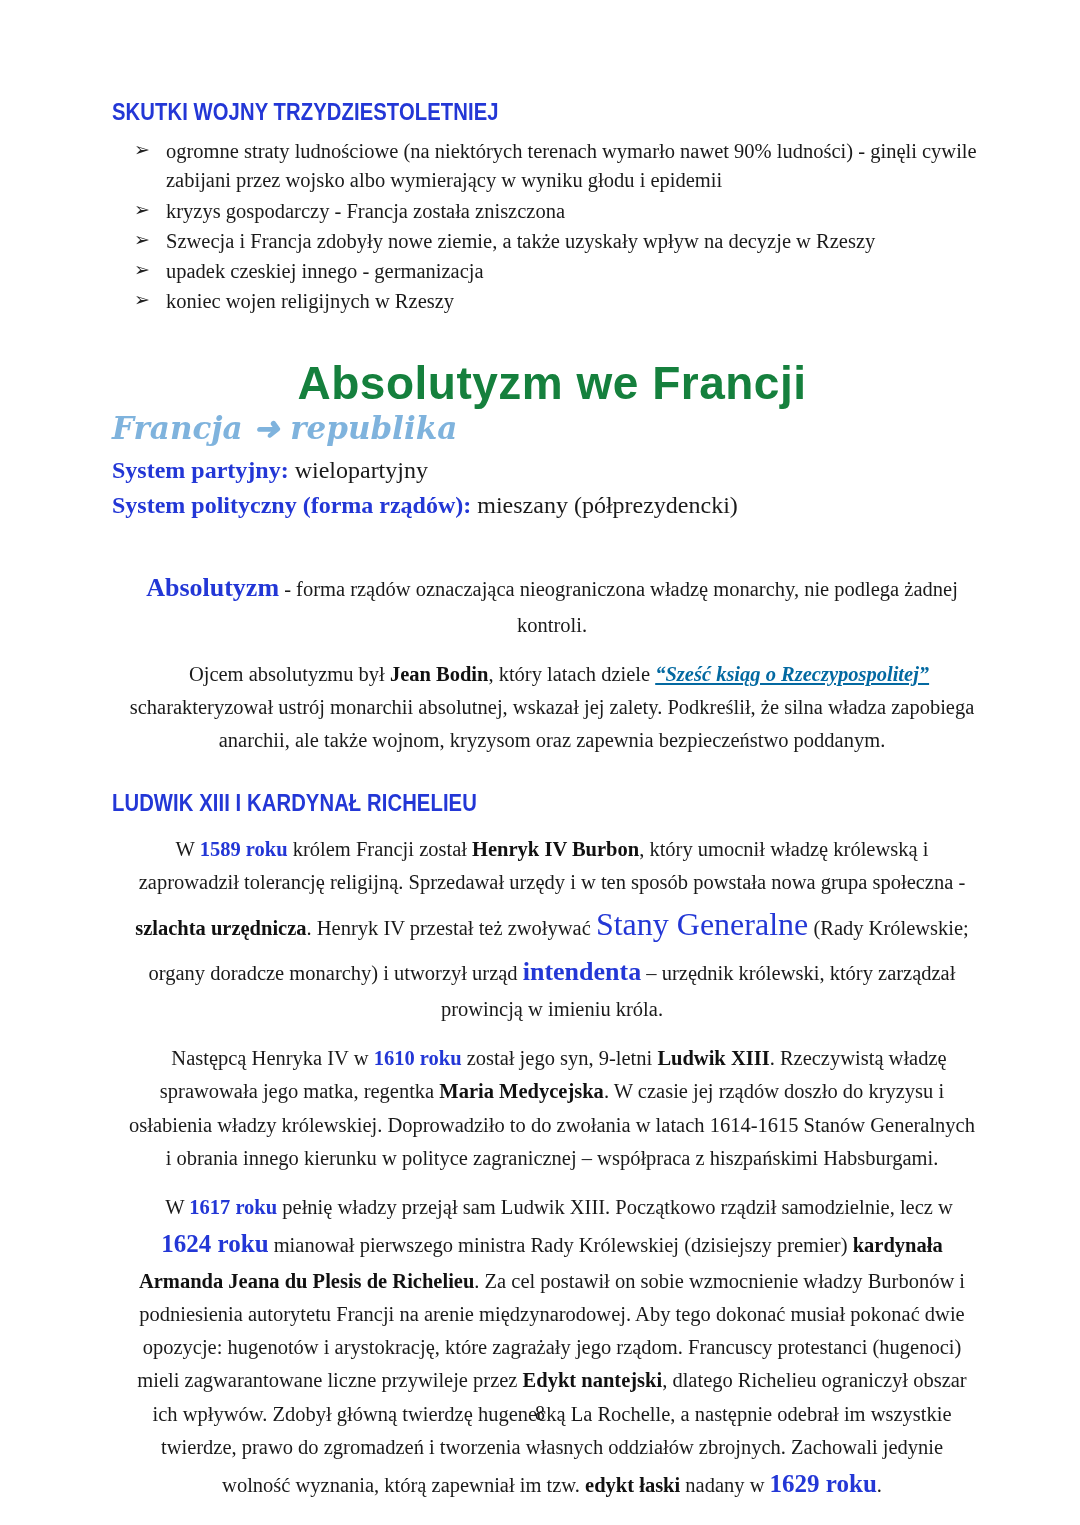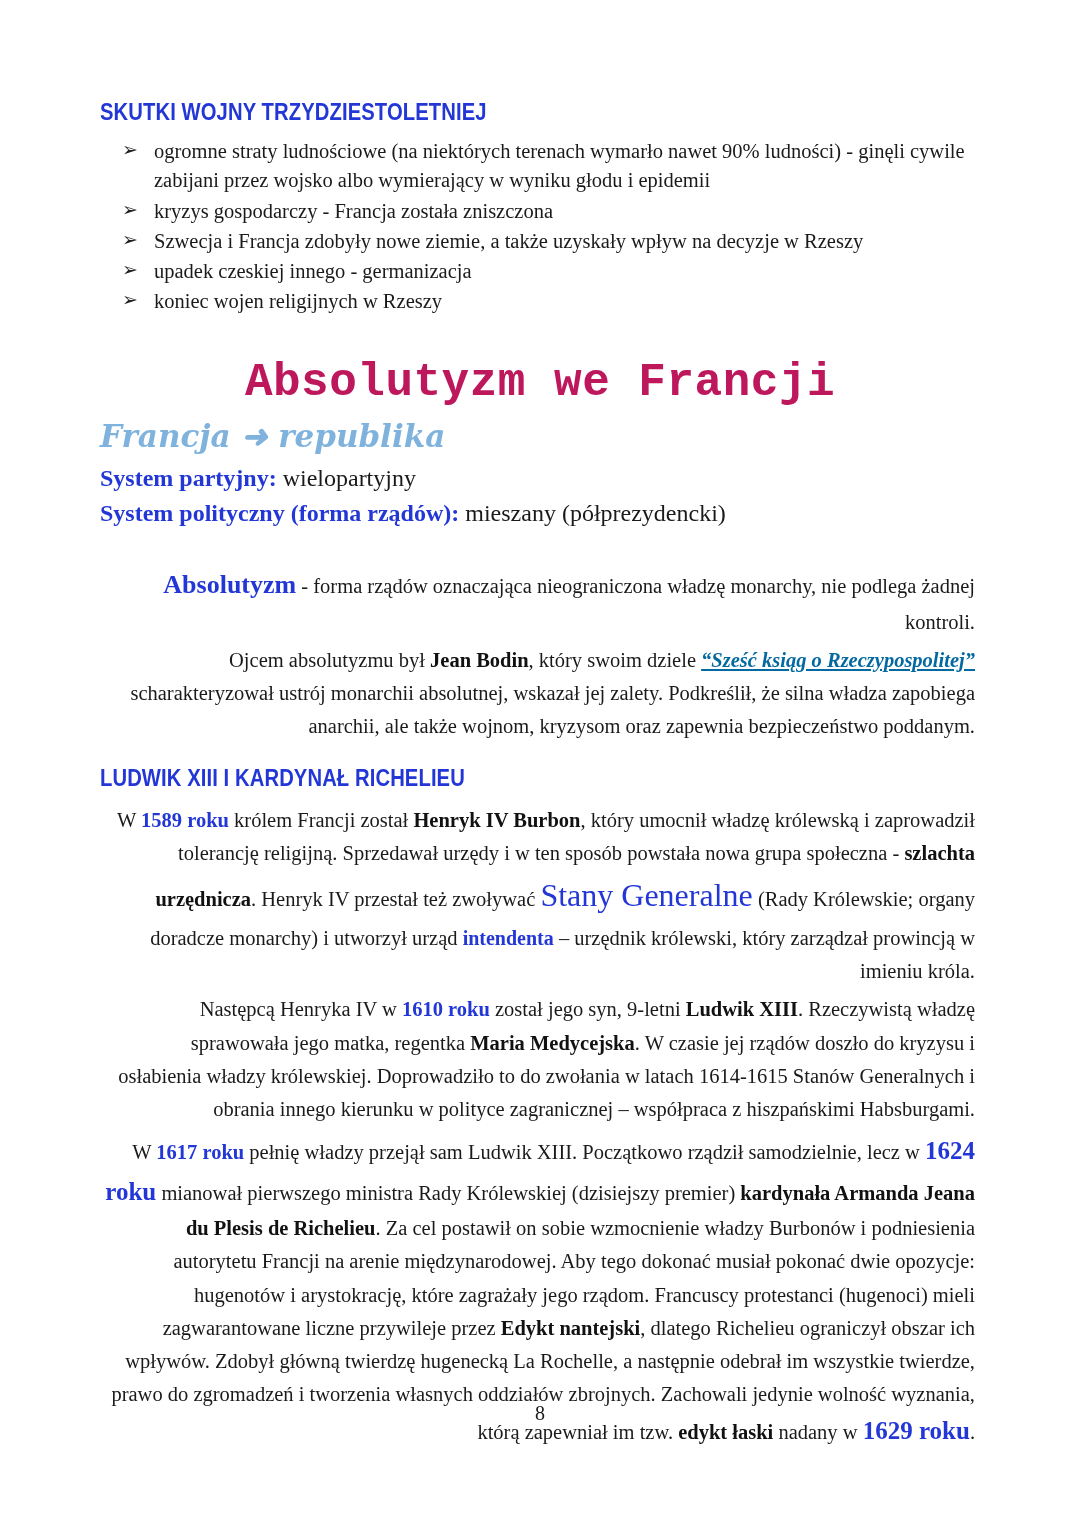--- a/index.html
+++ b/index.html
@@ -18,21 +18,21 @@
   .page {
     position: absolute;
     left: 0; top: 0;
     width: 1080px;
     height: 1525px;
     padding: 0;
     box-sizing: border-box;
   }
   .content {
     position: absolute;
-    left: 100px;
+    left: 112px;
     top: 100px;
     width: 880px;
   }
 
   
   .section-heading {
     color: #2337d6;
     font-family: "Liberation Sans", "DejaVu Sans", sans-serif;
     font-weight: bold;
     font-size: 23px;
@@ -63,26 +63,26 @@
     left: 22px;
     top: 0px;
     font-size: 19px;
     color: #222;
     line-height: 1.42;
   }
 
   
   .main-title {
     text-align: center;
-    color: #be185d;
-    font-family: Liberation Mono, monospace;
+    color: #15803d;
+    font-family: Liberation Sans, sans-serif;
     font-weight: bold;
     font-size: 46px;
     letter-spacing: 0.5px;
-    margin: 42px 0 8px 0;
+    margin: 42px 0 0 0;
     line-height: 1.1;
   }
 
   
   .subtitle-blue {
     color: #7fb3dd;
     font-family: "DejaVu Serif", "Liberation Serif", serif;
     font-weight: bold;
     font-style: italic;
     font-size: 31px;
@@ -101,23 +101,23 @@
     font-weight: bold;
   }
   .kv-val {
     color: #1a1a1a;
   }
 
   
   .para {
     font-size: 20.5px;
     line-height: 1.62;
-    margin: 5px;
-    color: #1a1a1a;
-    text-align: right;
+    margin: 16px;
+    color: #1a1a1a;
+    text-align: center;
   }
   .para.indent { text-indent: 14px; }
   .spacer-lg { height: 26px; }
   .spacer-md { height: 18px; }
 
   
   .b { font-weight: bold; color: #111; }
   .term-blue {
     color: #2337d6;
     font-weight: bold;
@@ -133,21 +133,21 @@
     font-size: 25px;
   }
   .hl-blue {
     color: #2337d6;
     font-weight: normal;
     font-size: 32px;
   }
   .hl-blue-sm {
     color: #2337d6;
     font-weight: bold;
-    font-size: 20px;
+    font-size: 26px;
   }
   .quote-b {
     font-weight: bold;
     font-style: italic;
     color: #0369a1;
     text-decoration: underline;
   }
 
   
   .page-number {
@@ -201,21 +201,21 @@
     <div class="kv-line">
       <span class="kv-key">System polityczny (forma rządów):</span><span class="kv-val"> mieszany (półprezydencki)</span>
     </div>
 
     <div class="spacer-lg"></div>
 
     <p class="para">
       <span class="term-blue">Absolutyzm</span><span> - forma rządów oznaczająca nieograniczona władzę monarchy, nie podlega żadnej kontroli.</span>
     </p>
     <p class="para indent">
-      <span>Ojcem absolutyzmu był </span><span class="b">Jean Bodin</span><span>, który swoim dziele </span><span class="quote-b">“Sześć ksiąg o Rzeczypospolitej”</span><span> scharakteryzował ustrój monarchii absolutnej, wskazał jej zalety. Podkreślił, że silna władza zapobiega anarchii, ale także wojnom, kryzysom oraz zapewnia bezpieczeństwo poddanym.</span>
+      <span>Ojcem absolutyzmu był </span><span class="b">Jean Bodin</span><span>, który latach dziele </span><span class="quote-b">“Sześć ksiąg o Rzeczypospolitej”</span><span> scharakteryzował ustrój monarchii absolutnej, wskazał jej zalety. Podkreślił, że silna władza zapobiega anarchii, ale także wojnom, kryzysom oraz zapewnia bezpieczeństwo poddanym.</span>
     </p>
 
     <div class="spacer-md"></div>
 
     <h2 class="section-heading">LUDWIK XIII I KARDYNAŁ RICHELIEU</h2>
 
     <p class="para">
       <span>W </span><span class="year-blue">1589 roku</span><span> królem Francji został </span><span class="b">Henryk IV Burbon</span><span>, który umocnił władzę królewską i zaprowadził tolerancję religijną. Sprzedawał urzędy i w ten sposób powstała nowa grupa społeczna - </span><span class="b">szlachta urzędnicza</span><span>. Henryk IV przestał też zwoływać </span><span class="hl-blue">Stany Generalne</span><span> (Rady Królewskie; organy doradcze monarchy) i utworzył urząd </span><span class="hl-blue-sm">intendenta</span><span> – urzędnik królewski, który zarządzał prowincją w imieniu króla.</span>
     </p>
 

